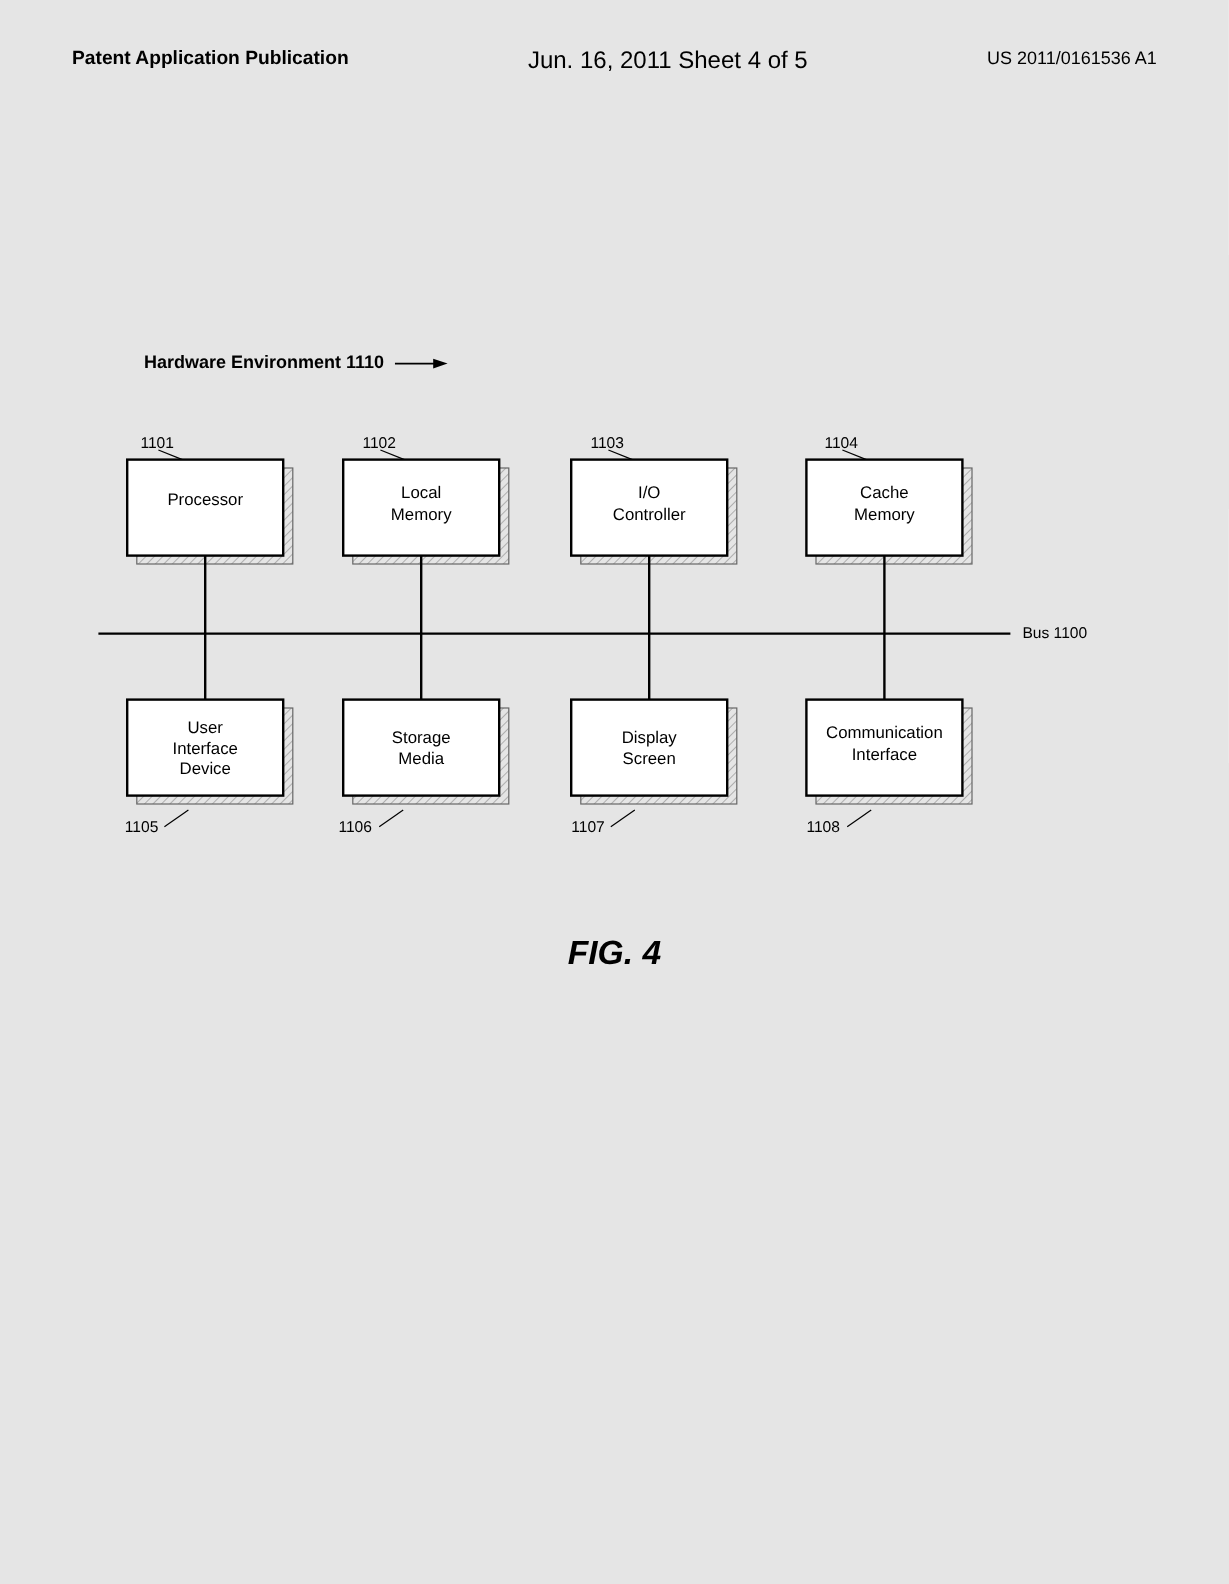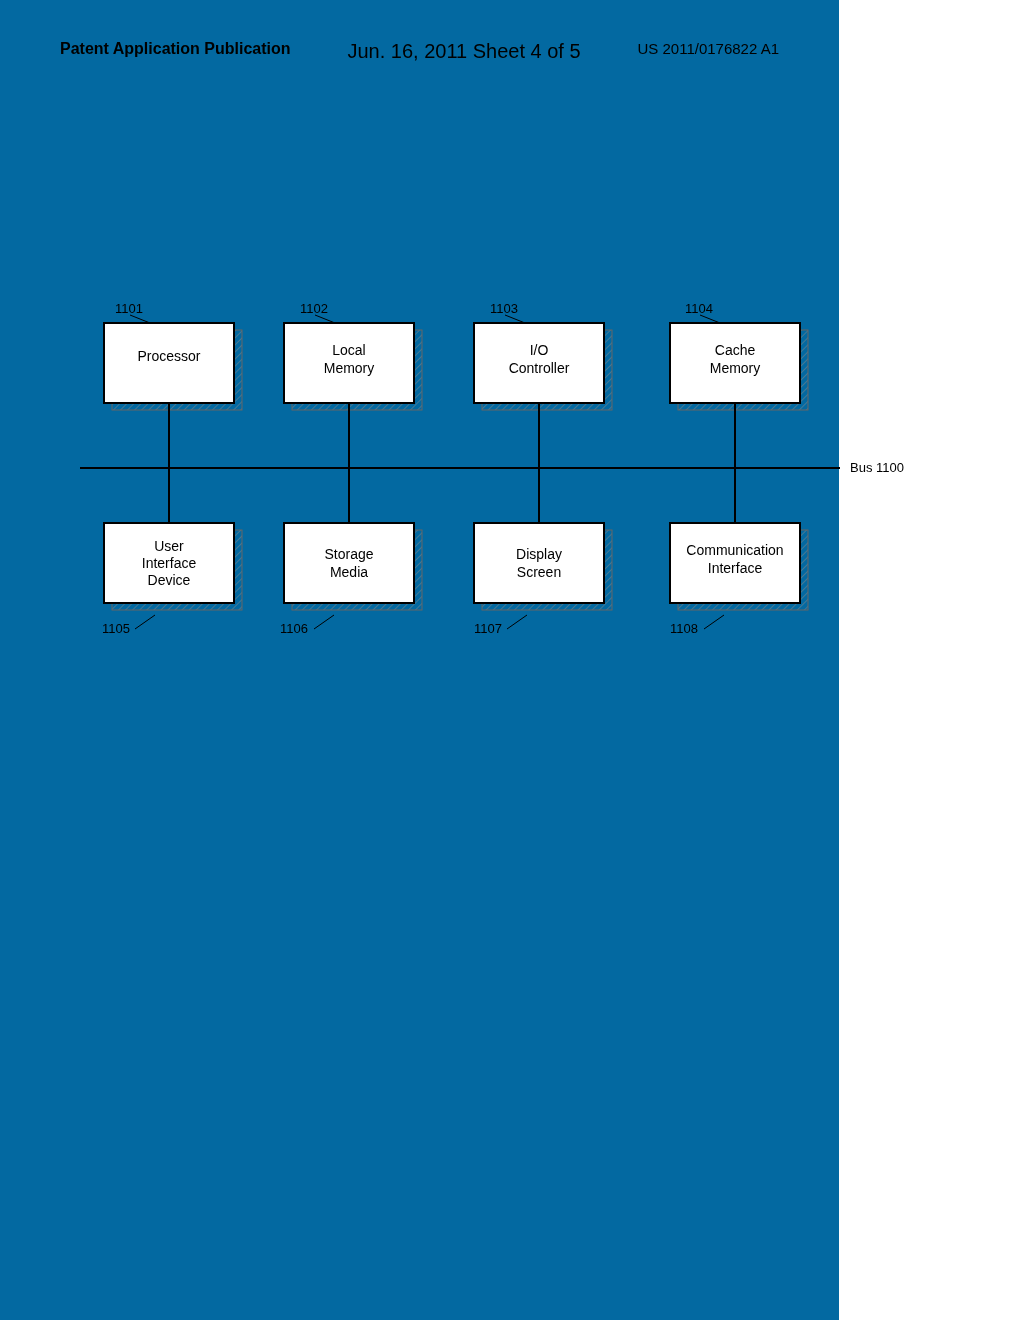--- a/index.html
+++ b/index.html
@@ -6,23 +6,23 @@
     body {
       background: #fff;
       font-family: 'Times New Roman', Times, serif;
       width: 1024px;
       min-height: 1320px;
       position: relative;
       overflow-x: hidden;
     }
 
     .page {
-      width: 839px;
+      width: 1024px;
       min-height: 1320px;
-      background: #0369a1;
+      background: #e5e5e5;
       padding: 40px 60px;
       position: relative;
     }
 
     
     .header {
       display: flex;
       justify-content: space-between;
       align-items: flex-start;
       padding-bottom: 10px;
@@ -70,25 +70,33 @@
     }
   </style>
 </head>
 <body>
 
 <div class="page">
 
   <div class="header">
     <div class="header-left">Patent Application Publication</div>
     <div class="header-center">Jun. 16, 2011   Sheet 4 of 5</div>
-    <div class="header-right">US 2011/0176822 A1</div>
+    <div class="header-right">US 2011/0161536 A1</div>
   </div>
 
   <div class="diagram-area">
 
+    <div class="hw-env-section">
+      <span style="font-size:15px; font-weight:bold; font-family:Arial,sans-serif;">Hardware Environment 1110</span>
+      
+      <svg width="50" height="20" style="display:inline-block; vertical-align:middle; margin-left:5px;">
+        <line x1="0" y1="10" x2="38" y2="10" stroke="#000" stroke-width="1.5"></line>
+        <polygon points="32,6 44,10 32,14" fill="#000"></polygon>
+      </svg>
+    </div>
 
     <div style="position:relative; width:900px; margin:12px auto;">
       <svg width="900" height="400" xmlns="http://www.w3.org/2000/svg">
         <defs>
           <pattern id="hatch" patternUnits="userSpaceOnUse" width="5" height="5" patternTransform="rotate(45)">
             <line x1="0" y1="0" x2="0" y2="5" stroke="#888" stroke-width="1"></line>
           </pattern>
         </defs>
 
         <text x="55" y="20" font-size="13" font-family="Arial, sans-serif">1101</text>
@@ -172,16 +180,17 @@
 
         <text x="414" y="340" font-size="13" font-family="Arial, sans-serif">1107</text>
         <line x1="447" y1="336" x2="467" y2="322" stroke="#000" stroke-width="1"></line>
 
         <text x="610" y="340" font-size="13" font-family="Arial, sans-serif">1108</text>
         <line x1="644" y1="336" x2="664" y2="322" stroke="#000" stroke-width="1"></line>
 
       </svg>
     </div>
 
+    <div class="fig-label" style="margin-top: 20px;">FIG. 4</div>
 
   </div>
 
 </div>
 
 </body></html>

